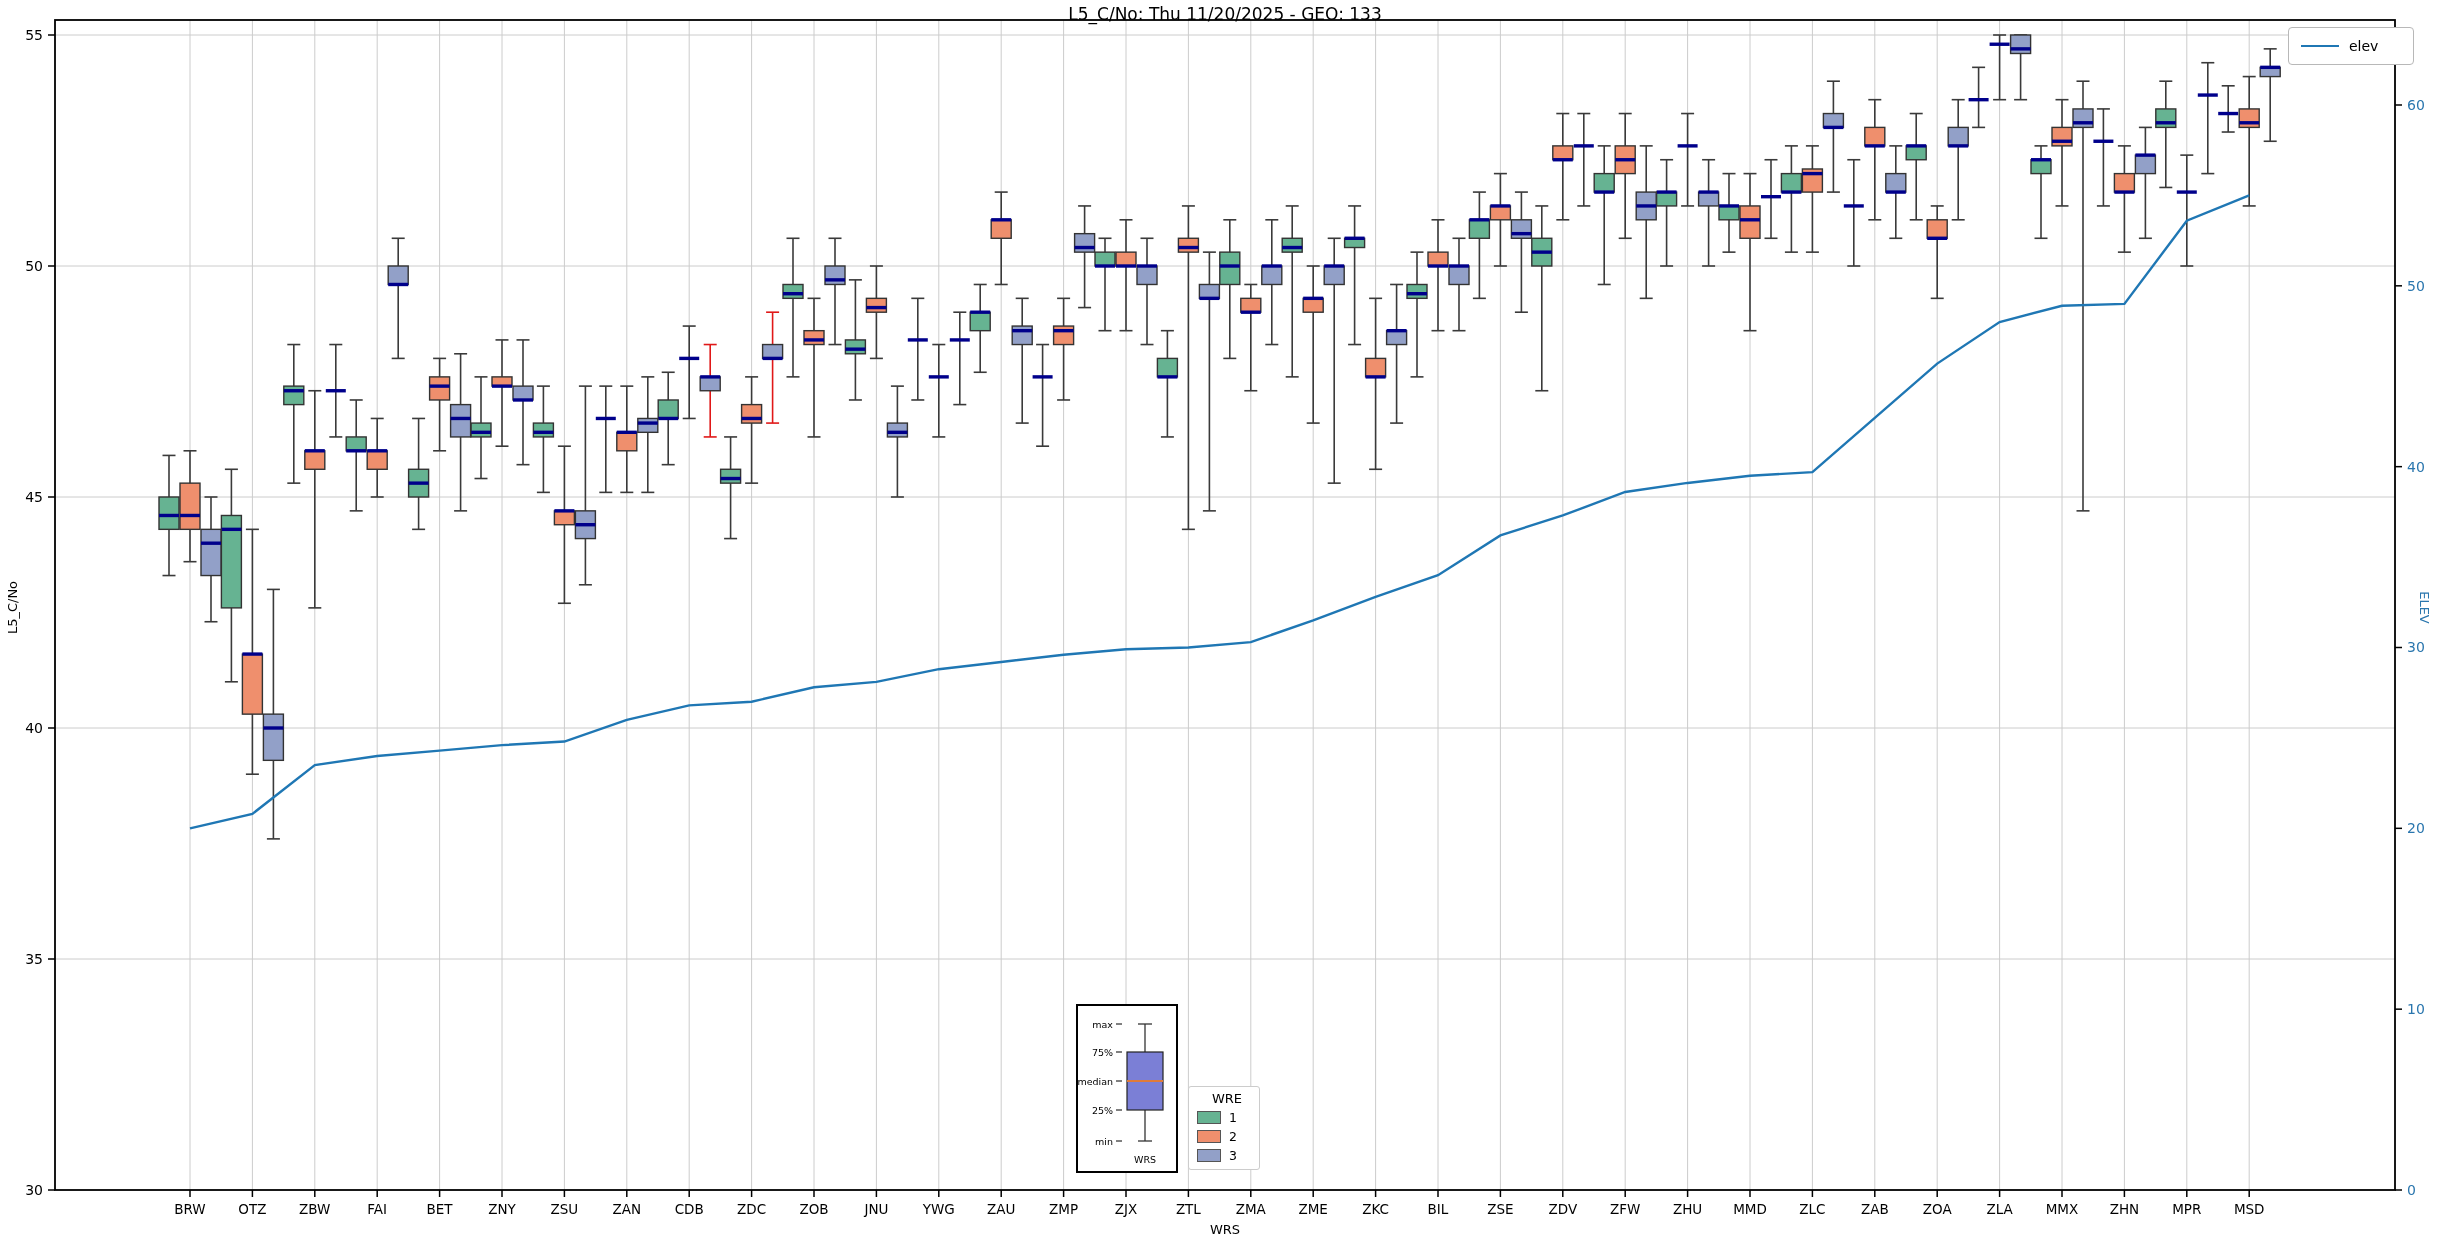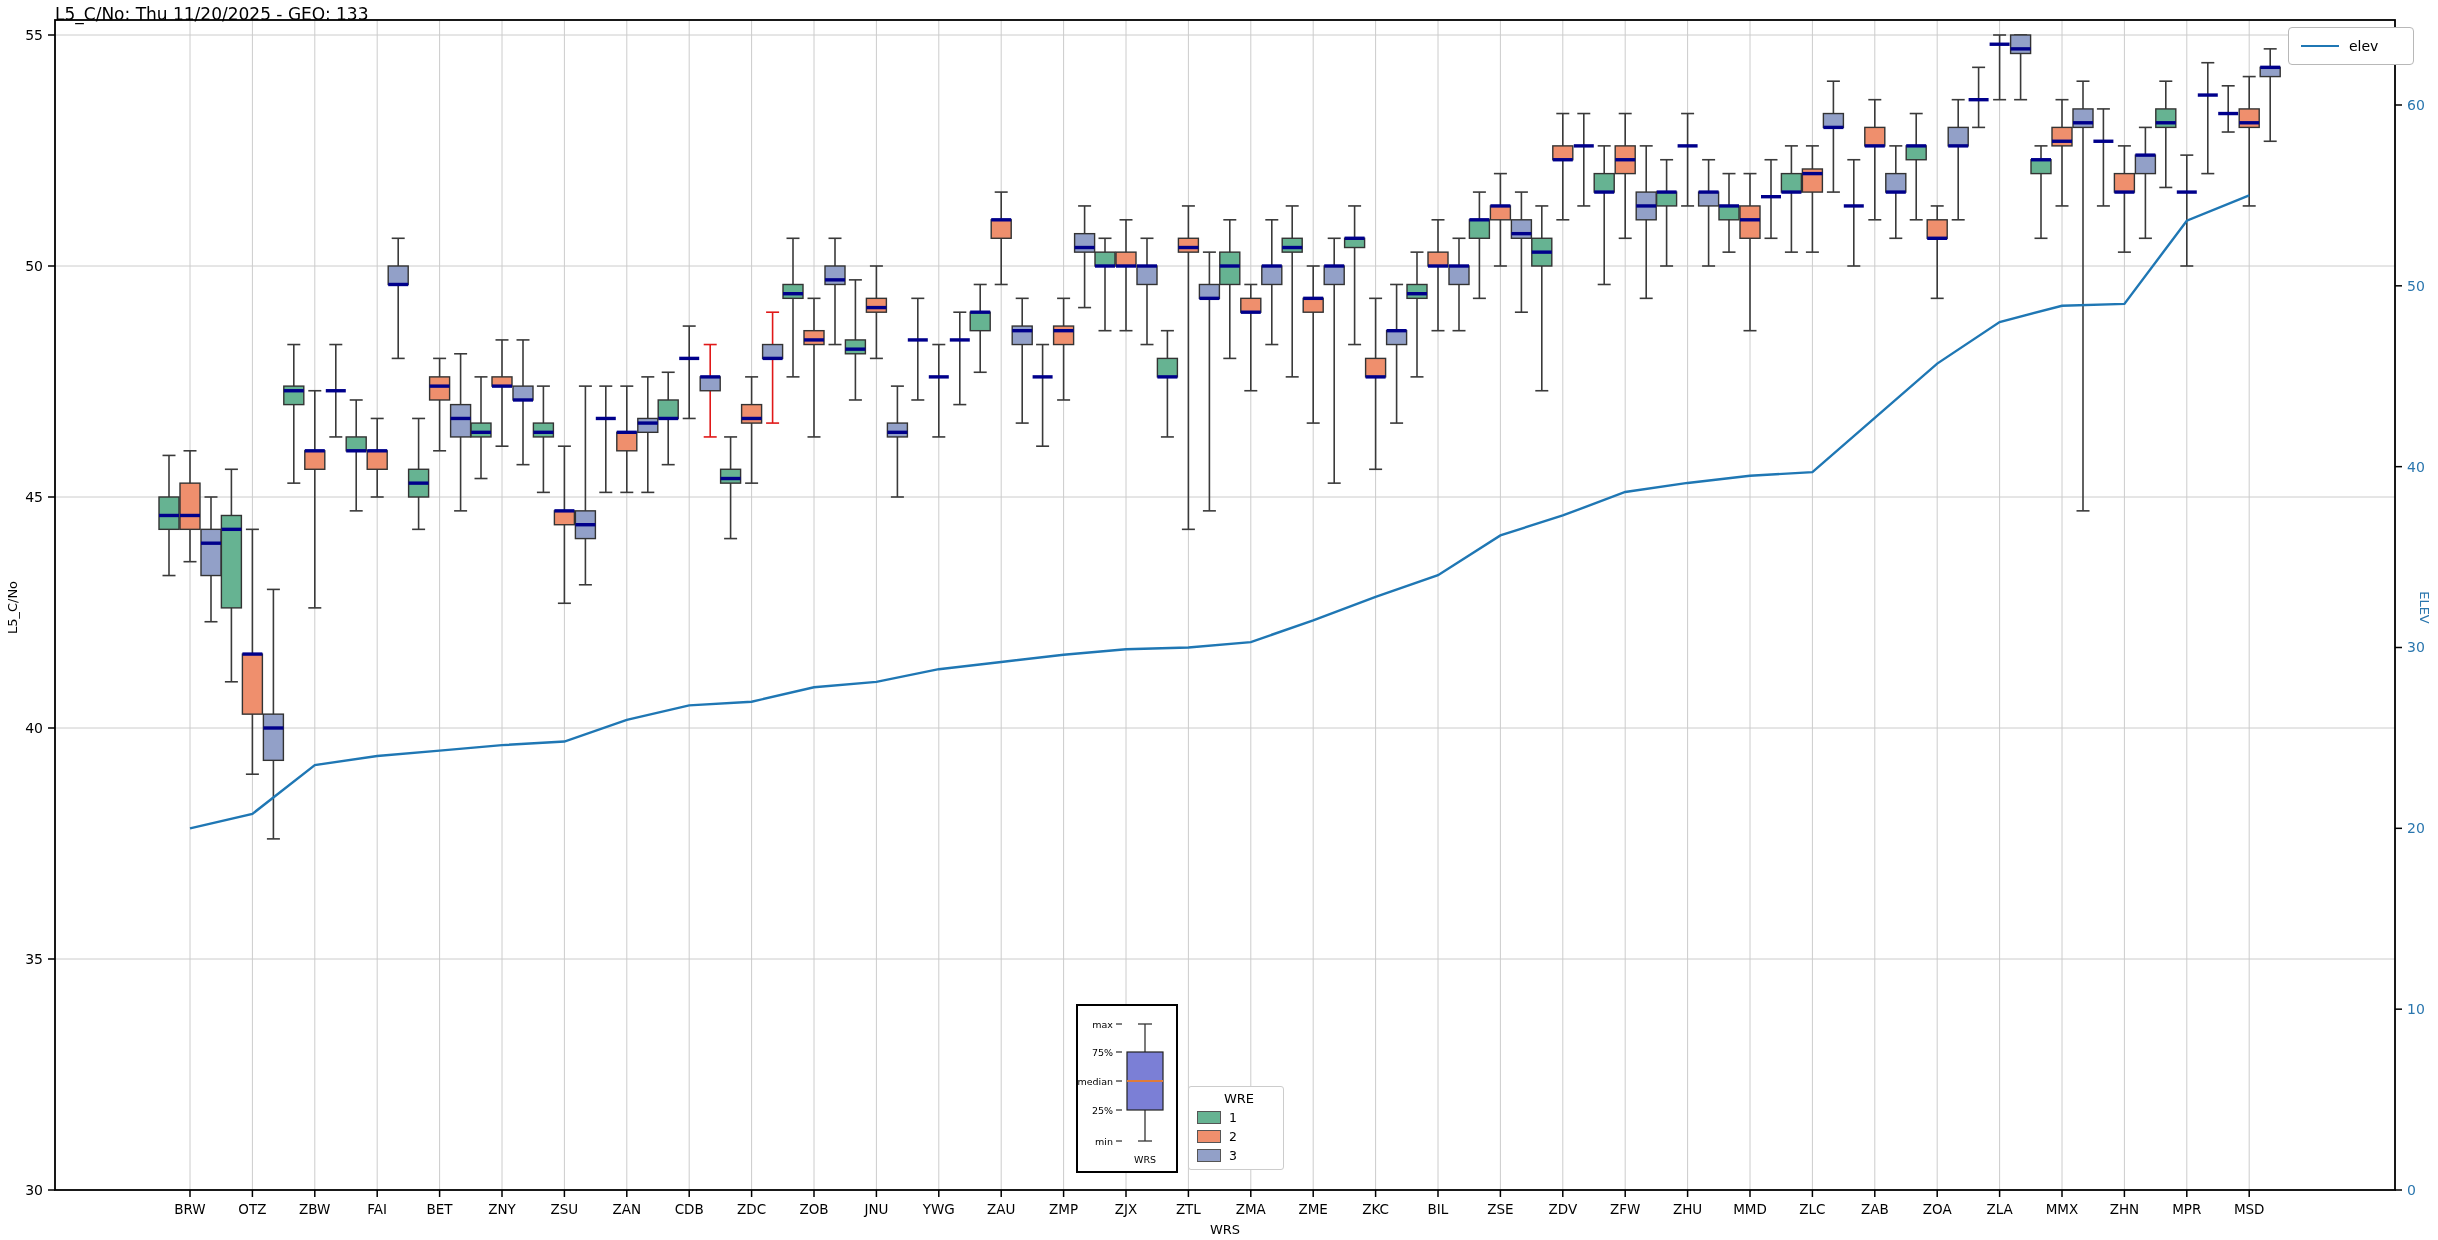--- a/index.html
+++ b/index.html
@@ -1,32 +1,32 @@
 <!DOCTYPE html>
 <html><head>
 <meta charset="utf-8">
 <style>
   html,body{margin:0;padding:0;background:#ffffff;}
   #figure{position:relative;width:2438px;height:1240px;background:#ffffff;
           font-family:"DejaVu Sans","Liberation Sans",sans-serif;overflow:hidden;}
   #plot-svg{position:absolute;left:0;top:0;}
-  .fig-title{position:absolute;top:4px;left:55px;width:2340px;text-align:left;
+  .fig-title{position:absolute;top:4px;left:55px;width:2340px;text-align:center;
              font-size:17px;color:#000;}
   .ylabel-left{position:absolute;left:-58px;top:600px;width:140px;text-align:center;
                font-size:13px;color:#000;transform:rotate(-90deg);transform-origin:center;}
   .ylabel-right{position:absolute;right:-46px;top:600px;width:120px;text-align:center;
                 font-size:13px;color:#2a76ae;transform:rotate(90deg);transform-origin:center;}
   .xlabel{position:absolute;left:55px;top:1222px;width:2340px;text-align:center;
           font-size:13px;color:#000;}
   .elev-legend{position:absolute;left:2288px;top:27px;width:126px;height:38px;
                background:#fff;border:1px solid #b8b8b8;border-radius:4px;
                display:flex;align-items:center;gap:10px;padding-left:12px;box-sizing:border-box;}
   .elev-legend .swatch-line{width:38px;height:0;border-top:2.5px solid #1f77b4;}
   .elev-legend .elev-label{font-size:14px;color:#000;}
-  .wre-legend{position:absolute;left:1188px;top:1086px;width:96px;
+  .wre-legend{position:absolute;left:1188px;top:1086px;width:72px;
               background:#fff;border:1px solid #cccccc;border-radius:3px;
               padding:4px 2px 6px 8px;box-sizing:border-box;box-shadow:0 0 0 0;}
   .wre-title{font-size:13px;color:#000;text-align:center;margin-bottom:3px;}
   .wre-row{display:flex;align-items:center;gap:8px;margin-top:4px;}
   .wre-swatch{width:22px;height:11px;border:1px solid #555;}
   .wre-row-label{font-size:12.5px;color:#000;}
 </style>
 </head>
 <body>
 

